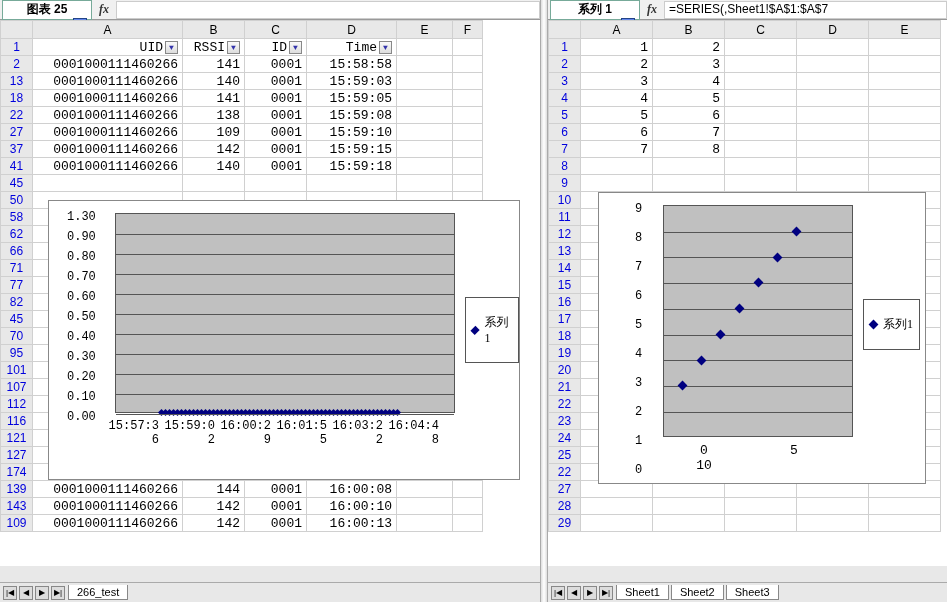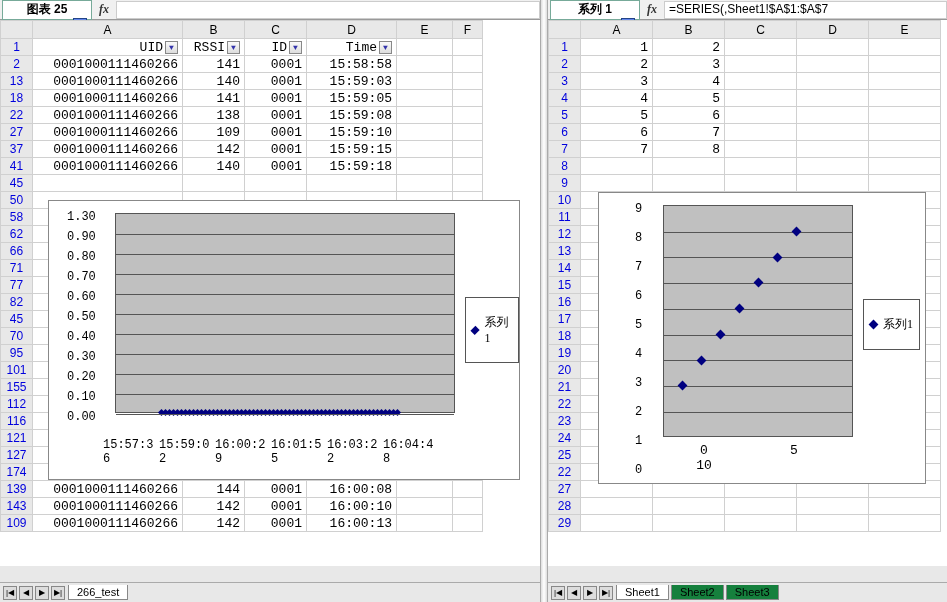--- a/index.html
+++ b/index.html
@@ -31,28 +31,28 @@
 .plot-r { left:64px; top:12px; width:190px; height:232px; }
 .yaxis { position:absolute; font-family:"Courier New"; font-size:12px; text-align:right; }
 .yaxis-l { left:18px; top:6px; }
 .yaxis-r { left:36px; top:6px; }
 .yaxis div { height:20px; line-height:20px; }
 .yaxis-r div { height:29px; }
 .gridline { position:absolute; left:0; right:0; height:0; border-top:1px solid #555; }
 .legend { position:absolute; border:1px solid #555; background:#fff; padding:16px 6px; font-size:12px; display:flex; align-items:center;font-family:Liberation Serif, serif; }
 .legend .marker { width:7px; height:7px; background:#000080; transform:rotate(45deg); margin-right:6px; }
 .xaxis-l { position:absolute; left:54px; top:218px; font-family:"Courier New"; font-size:12px; }
-.xaxis-l span { display:inline-block; width:56px; text-align:left;margin-top:19px;}
+.xaxis-l span { display:inline-block; width:56px; text-align:right;}
 .xaxis-r { position:absolute; left:60px; top:250px; font-family:"Courier New"; font-size:13px; }
 .xaxis-r span{ display:inline-block; width:90px; text-align:center;}
 .point { position:absolute; width:7px; height:7px; background:#000080; transform:rotate(45deg); }
 .sheet-tabs { position:absolute; bottom:0; left:0; right:0; height:20px; background:#e8e8e8; border-top:1px solid #aaa; display:flex; align-items:center; padding-left:2px; font-size:11px; }
 .nav-btn { width:14px; height:14px; border:1px solid #888; background:#ddd; margin:0 1px; font-size:8px; display:flex;align-items:center;justify-content:center; cursor:pointer;}
 .tab { padding:1px 8px; border:1px solid #888; border-top:none; background:#fff; margin-left:2px; cursor:pointer; position:relative; }
-.tab.inactive { background:#15803d; }
+.tab.inactive { background:#ffffff; }
 .hscroll { position:absolute; bottom:20px; left:0; right:0; height:16px; background:#e8e8e8; }
 .dense-points { position:absolute; height:6px; }
 .dense-points span { width:5px; height:5px; background:#000080; transform:rotate(45deg); display:inline-block; margin-left:-1px;}
 td.hdr { text-align:right; font-family:Arial; font-size:12px; padding-right:2px;}
 th.colh { position:relative; }
 </style>
 </head>
 <body>
 
 <div class="pane pane-left">
@@ -250,21 +250,21 @@
           <tr>
             <th class="rowh">101</th>
             <td></td>
             <td></td>
             <td></td>
             <td></td>
             <td></td>
             <td></td>
           </tr>
           <tr>
-            <th class="rowh">155</th>
+            <th class="rowh">107</th>
             <td></td>
             <td></td>
             <td></td>
             <td></td>
             <td></td>
             <td></td>
           </tr>
           <tr>
             <th class="rowh">112</th>
             <td></td>

